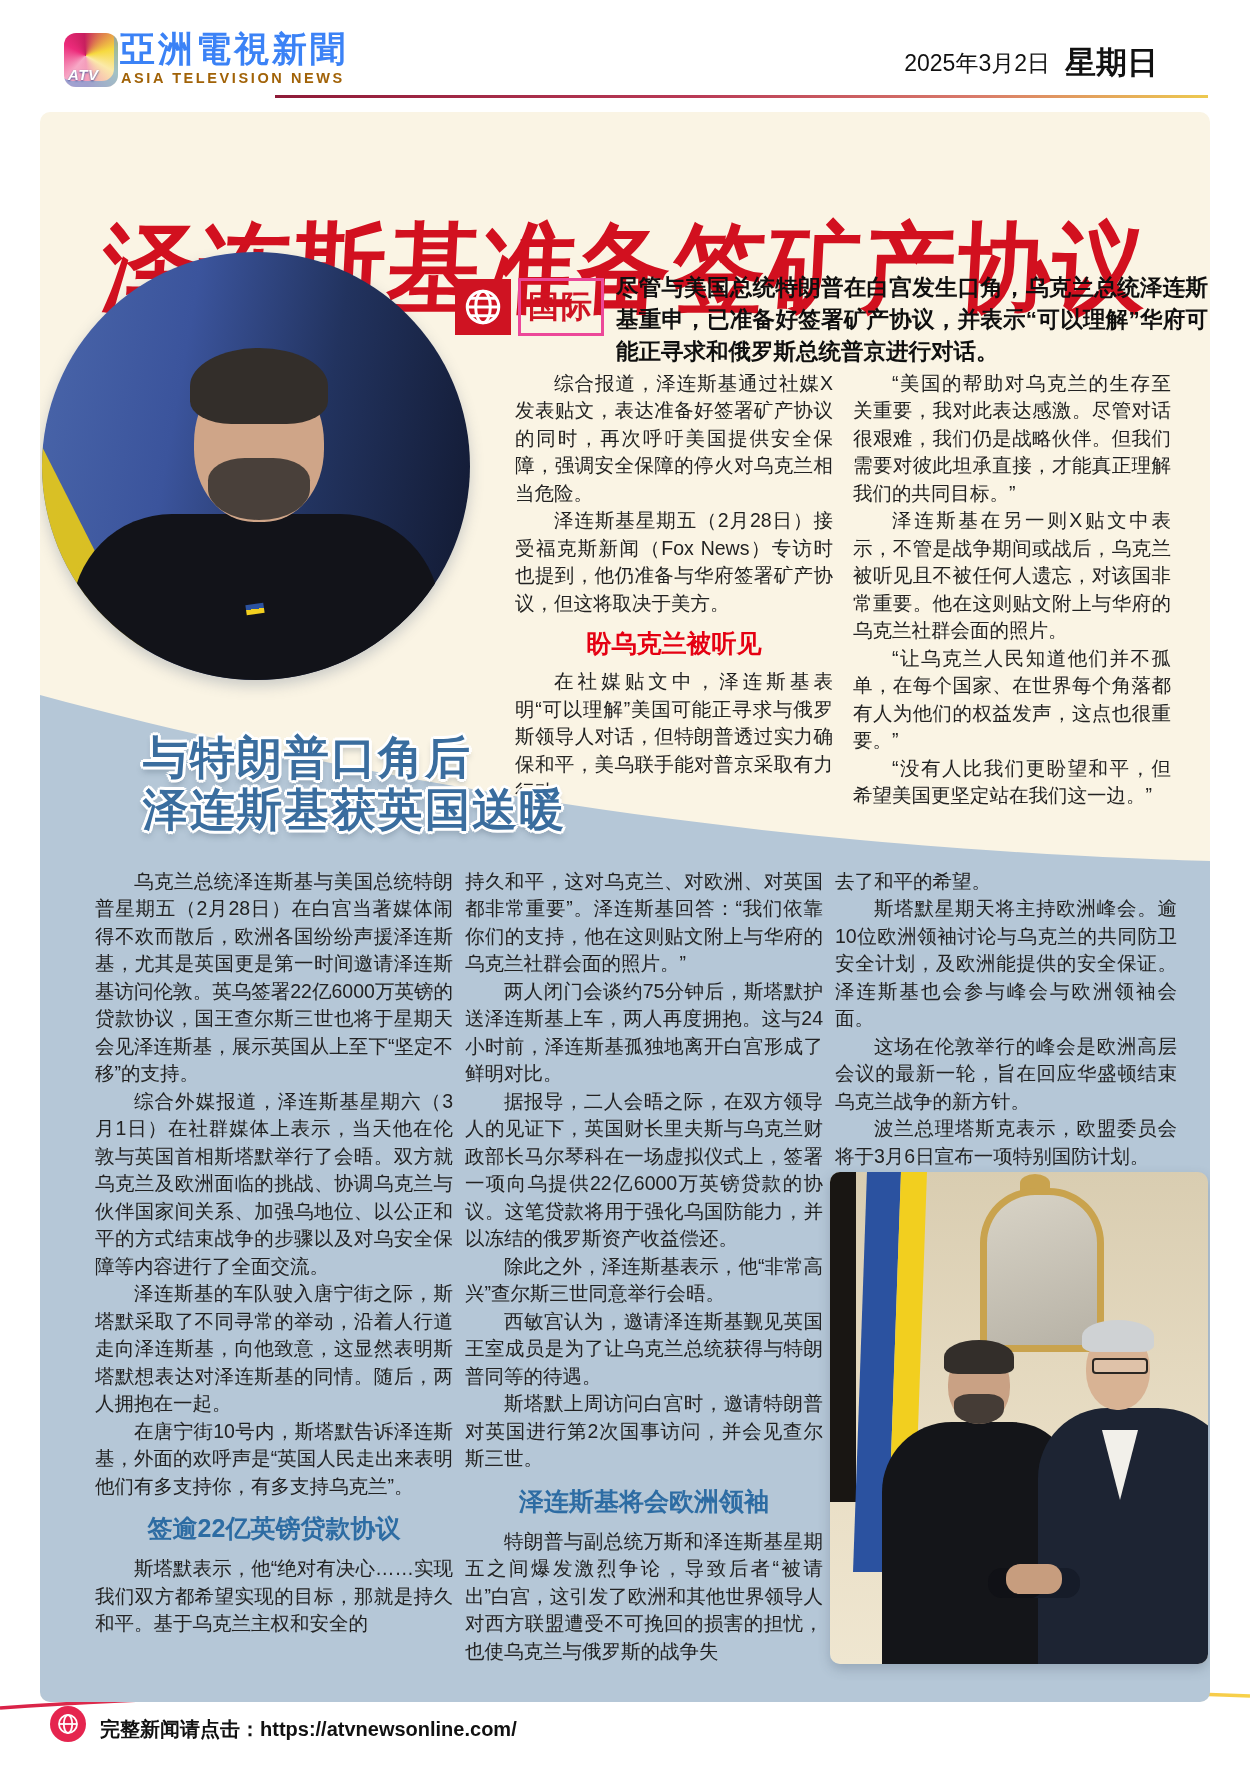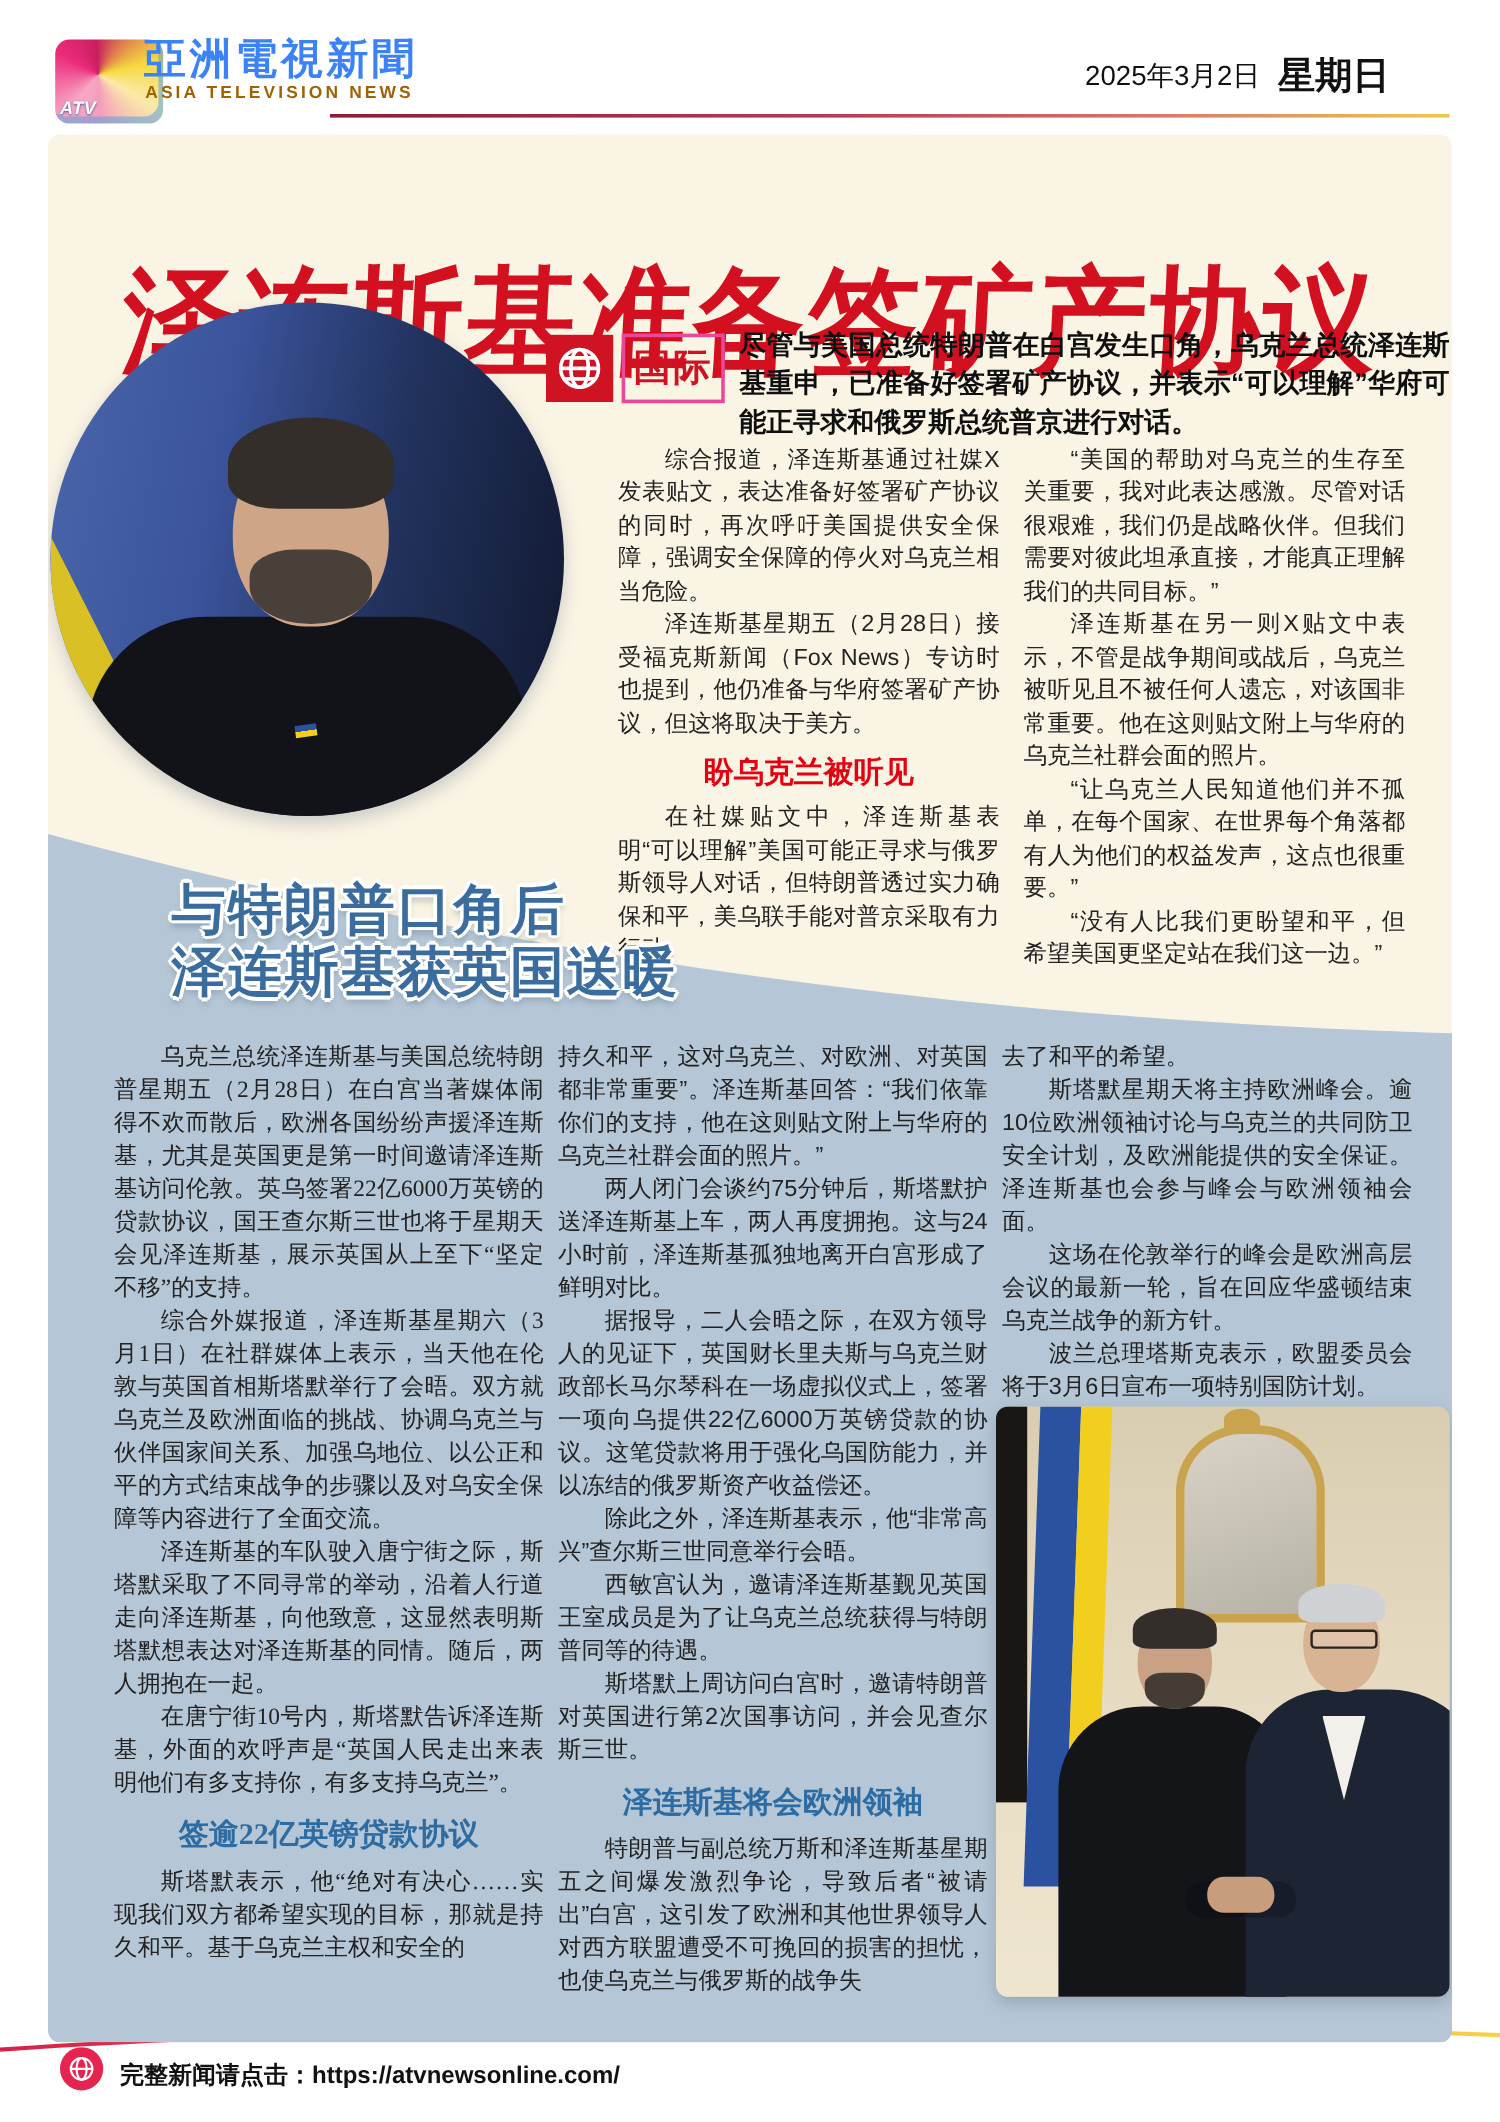--- a/index.html
+++ b/index.html
@@ -1,22 +1,22 @@
 <!DOCTYPE html>
 <html><head>
 <meta charset="utf-8">
 <style>
   html,body{margin:0;padding:0;background:#ffffff;}
   body{width:1250px;height:1768px;position:relative;font-family:"Liberation Sans","DejaVu Sans",sans-serif;color:#1d1d1d;}
   .abs{position:absolute;}
 
   
-  .logo{left:46px;top:33px;width:54px;height:70px;border-radius:12px;
+  .logo{left:64px;top:33px;width:54px;height:54px;border-radius:12px;
     background:conic-gradient(from 220deg at 40% 42%,#f7a8c6,#ec2a7a 22%,#c71f5e 38%,#f6d93f 60%,#fbeaa9 72%,#f49dbb 88%,#f7a8c6);
-    box-shadow:inset -4px -6px 0 rgba(90,160,220,.55);padding-left:36px;}
+    box-shadow:inset -4px -6px 0 rgba(90,160,220,.55);}
   .logo span{position:absolute;left:4px;bottom:4px;color:#fff;font-weight:800;font-size:15px;font-style:italic;
     text-shadow:0 1px 2px rgba(20,60,140,.8);letter-spacing:.5px;}
   .brand-zh{left:120px;top:26px;font-size:35px;font-weight:800;letter-spacing:3px;color:#3b82f6;}
   .brand-en{left:121px;top:70px;font-size:14.5px;font-weight:700;letter-spacing:2.6px;color:#a16207;}
   .masthead-date{right:200px;top:48px;font-size:23px;color:#111;}
   .masthead-day{right:92px;top:42px;font-size:31px;font-weight:800;color:#111;}
   .masthead-rule{left:275px;top:95px;width:933px;height:3px;
     background:linear-gradient(90deg,#8e1b38,#b93a56 45%,#d97a6a 75%,#edc94f 100%);}
 
   
@@ -53,21 +53,21 @@
   .colB{left:813px;top:258px;width:318px;}
   .bodytext p{margin:0;font-size:19.5px;line-height:1.41;text-align:justify;text-indent:2em;color:#222;}
   .sub-red{margin:10px 0 8px;text-align:center;font-size:25px;font-weight:800;color:#e50012;}
   .sub-blue{margin:12px 0 10px;text-align:center;font-size:25px;font-weight:800;color:#2d6ca3;}
 
   
   .s2title{left:55px;top:620px;line-height:1.16;font-size:45px;font-weight:900;color:#3a6d9e;letter-spacing:2px;
     text-shadow:-3px 0 #fff,3px 0 #fff,0 -3px #fff,0 3px #fff,-2px -2px #fff,2px 2px #fff,-2px 2px #fff,2px -2px #fff,0 5px 6px rgba(40,60,80,.35);margin-left:48px;}
 
   
-  .col1{left:55px;top:756px;width:358px;font-family:Liberation Serif, serif;}
+  .col1{left:55px;top:756px;width:358px;}
   .col2{left:425px;top:756px;width:358px;}
   .col3{left:795px;top:756px;width:342px;}
 
   
   .photo2{left:790px;top:1060px;width:378px;height:492px;border-radius:10px;overflow:hidden;
     background:linear-gradient(#d9cdb1,#e8ddc4 55%,#efe6d0);box-shadow:0 5px 12px rgba(60,70,90,.25);}
   .photo2 .lamp{position:absolute;left:0;top:0;width:26px;height:330px;background:#191613;}
   .photo2 .flag-b{position:absolute;left:30px;top:0;width:34px;height:400px;background:#2b52a0;transform:skewX(-2deg);}
   .photo2 .flag-y{position:absolute;left:64px;top:0;width:26px;height:400px;background:#f2cf1f;transform:skewX(-2deg);}
   .photo2 .mirror{position:absolute;left:150px;top:16px;width:110px;height:150px;border:7px solid #c9a34e;

